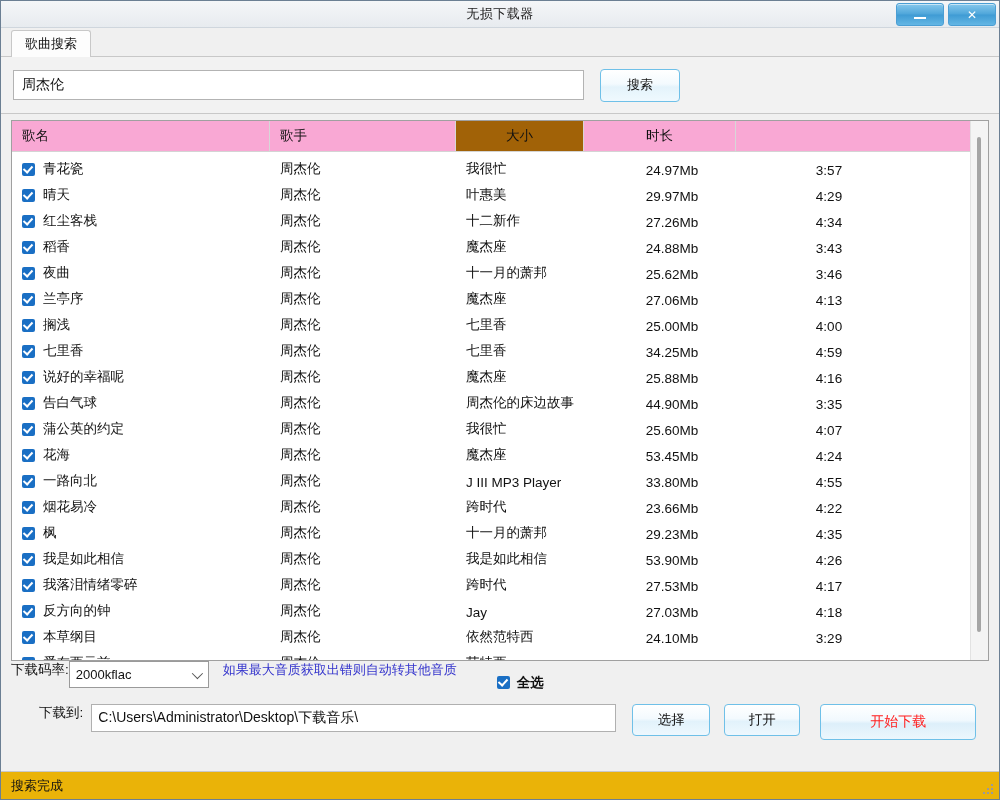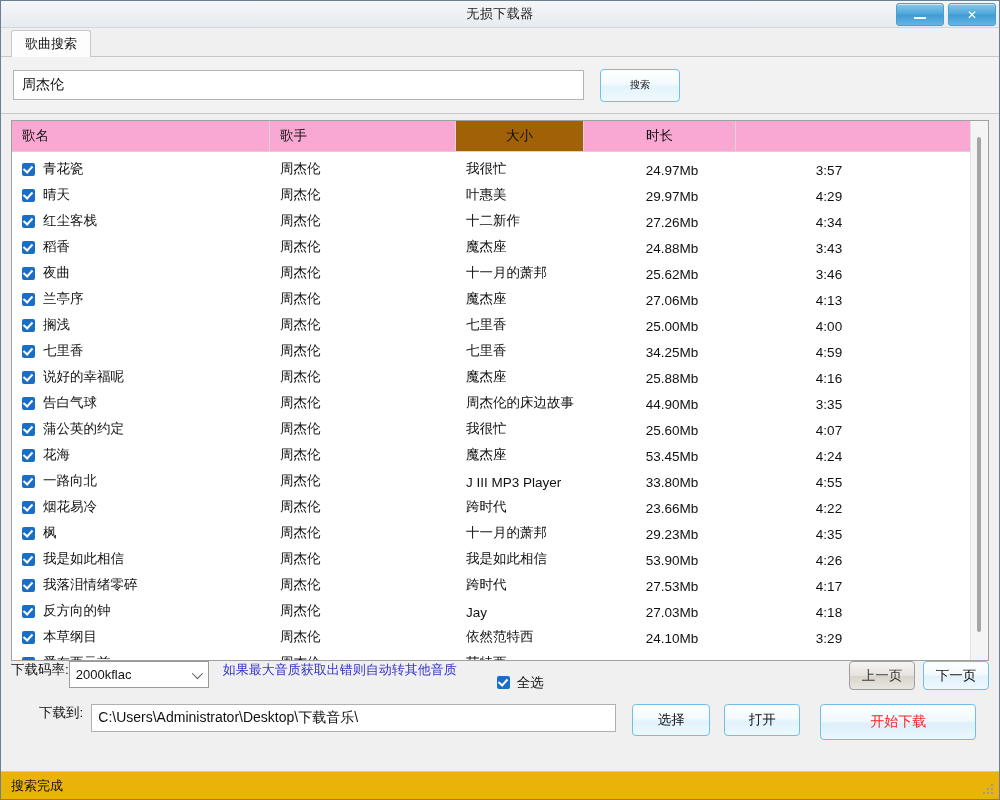--- a/index.html
+++ b/index.html
@@ -125,21 +125,21 @@
     outline: none;
   }
   #search-button {
     margin-left: 16px;
     width: 80px;
     height: 33px;
     border: 1px solid #6fc0e8;
     border-radius: 4px;
     background: linear-gradient(#ffffff, #f3fafe 45%, #e4f3fb 55%, #eff9fe);
     font-family: inherit;
-    font-size: 10px;
+    font-size: 13px;
     color: #111;
     cursor: pointer;
   }
 
   
   #table-wrap {
     flex: 1 1 auto;
     margin: 6px 10px 0 10px;
     border: 1px solid #a0a0a0;
     background: #ffffff;
@@ -272,20 +272,21 @@
   #hint-text {
     margin-left: 14px;
     font-size: 13px;
     color: #3333cc;
   }
   #selectall-box {
     margin-left: 40px;
     display: flex;
     align-items: center;
     cursor: pointer;
+    font-weight: bold;
   }
   #selectall-box .cb { margin-right: 7px; }
   #selectall-label { font-size: 13.5px; }
 
   .pager {
     margin-left: auto;
     display: flex;
     gap: 8px;
   }
   .btn {
@@ -607,24 +608,20 @@
         <span>2000kflac</span>
         <span class="chev"></span>
       </div>
       <span id="hint-text">如果最大音质获取出错则自动转其他音质</span>
 
       <div id="selectall-box">
         <span class="cb"></span>
         <span id="selectall-label">全选</span>
       </div>
 
-      <div class="pager">
-        <button id="prev-page-button" class="btn disabled">上一页</button>
-        <button id="next-page-button" class="btn">下一页</button>
-      </div>
     </div>
 
     <div class="ctl-row">
       <span class="lbl" style="margin-left:28px;">下载到:</span>
       <input id="path-input" type="text" value="C:\Users\Administrator\Desktop\下载音乐\" style="">
       <button id="choose-button" class="btn">选择</button>
       <button id="open-button" class="btn">打开</button>
       <button id="start-download-button" class="btn">开始下载</button>
     </div>
   </div>

